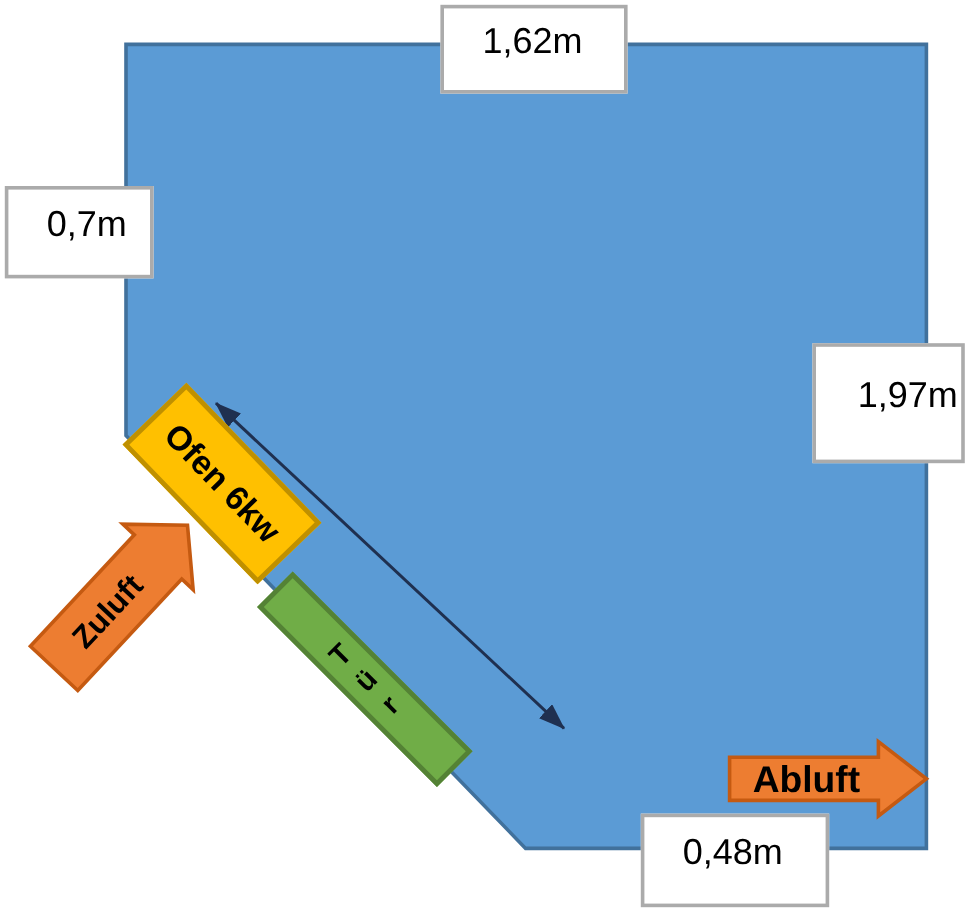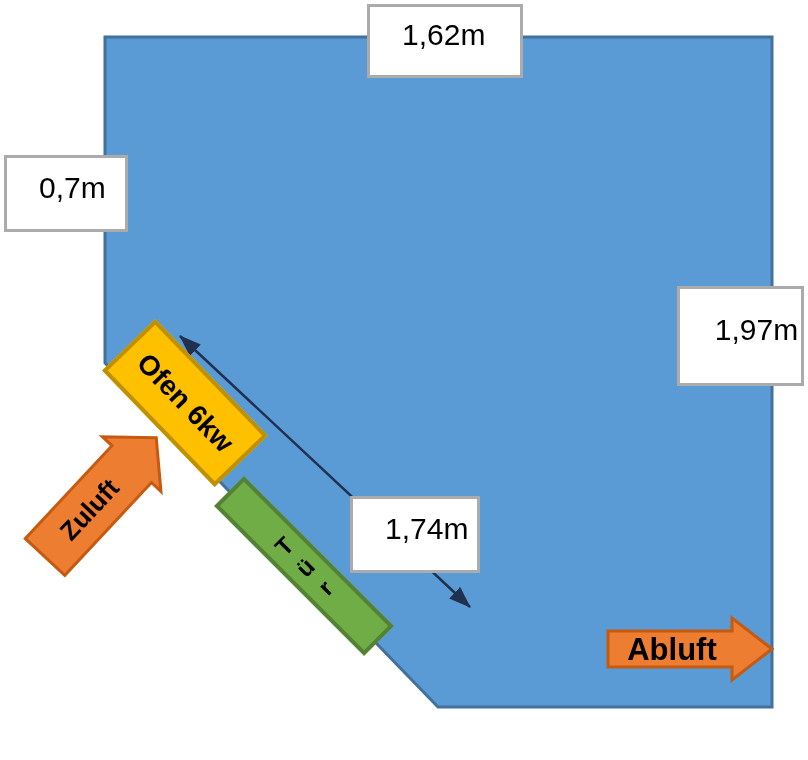--- a/index.html
+++ b/index.html
@@ -107,18 +107,18 @@
   </div>
 
   <div class="dim-label" style="left:4px; top:155px; width:124px; height:77px;">
     <span>0,7m</span>
   </div>
 
   <div class="dim-label" style="left:677px; top:286px; width:127px; height:100px;justify-content:center;">
     <span>1,97m</span>
   </div>
 
-  <div class="dim-label" style="left:350px; top:496px; width:130px; height:77px;">
-    <span>1,74m</span>
+
+  <div class="dim-label" style="left:534px; top:678px; width:157px; height:78px;">
+    <span>0,48m</span>
   </div>
-
 
 </div>
 
 </body></html>

